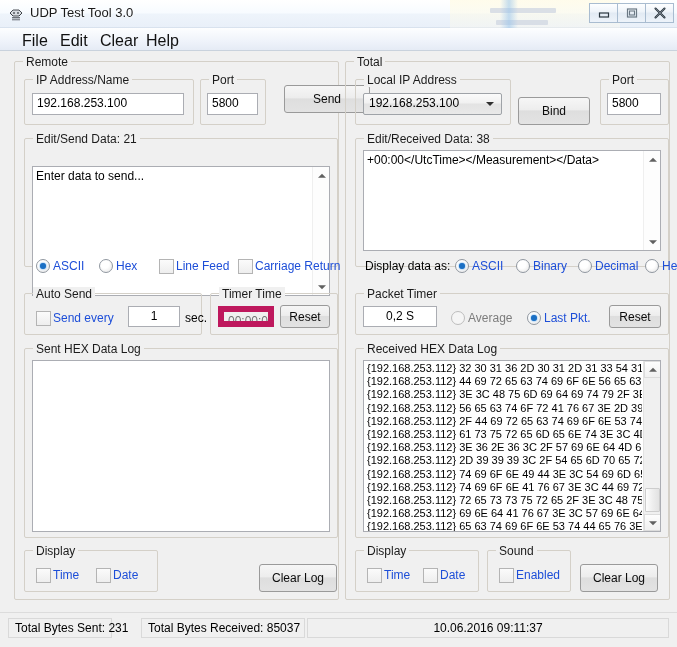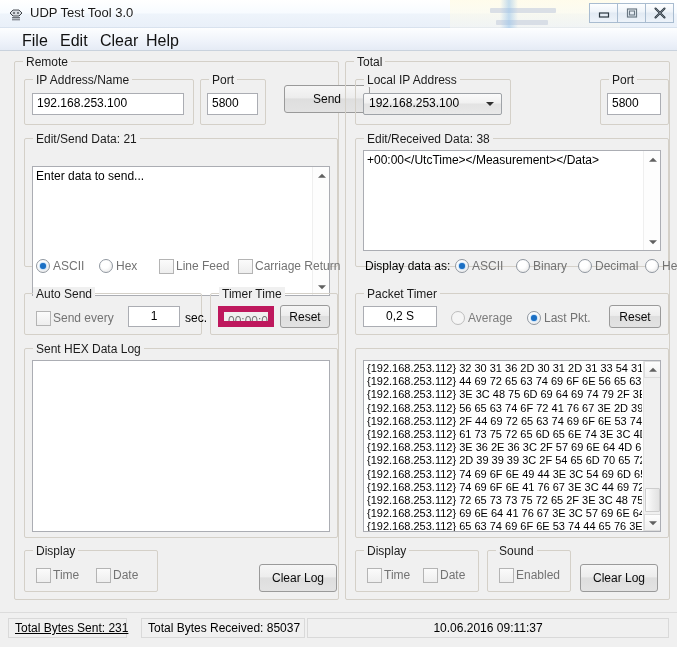--- a/index.html
+++ b/index.html
@@ -194,21 +194,21 @@
     background: linear-gradient(to right,#fdfdfd,#eeeeee,#e2e2e2);
     border: 1px solid #cdcdcd;
     border-radius: 1px;
   }
   .memo .vscroll { background:#fdfdfd; border-left:1px solid #efefef; }
   .memo .vscroll .sbtn { background: transparent; border: none; }
 
   
   .radio, .check {
     position: absolute;
-    font-size: 12px; color: #737373;
+    font-size: 12px; color: #1d4ed8;
     white-space: nowrap;
     padding-left: 17px;
     line-height: 14px;
   }
   .radio::before, .radio::after {
     content: ""; position: absolute; border-radius: 50%;
   }
   .radio::before {
     left: 0; top: 0; width: 12px; height: 12px;
     background: radial-gradient(circle at 40% 35%, #ffffff 38%, #f0f0f0 70%, #e2e2e2 100%);
@@ -399,20 +399,21 @@
           <div class="frame"></div>
           <div class="cap">Local IP Address</div>
           <div class="body">
             <div class="combo" style="left:8px; top:14px; width:139px; height:22px;">
               <span>192.168.253.100</span>
               <span class="arrow"></span>
             </div>
           </div>
         </div>
 
+        <div class="btn" style="left:173px; top:36px; width:72px; height:28px;">Bind</div>
 
         <div class="gb" style="left:255px; top:12px; width:69px; height:52px;">
           <div class="frame"></div>
           <div class="cap">Port</div>
           <div class="body">
             <div class="textbox" style="left:7px; top:14px; width:54px; height:22px;">5800</div>
           </div>
         </div>
 
         <div class="gb" style="left:10px; top:71px; width:314px; height:135px;">
@@ -444,20 +445,21 @@
           <div class="body">
             <div class="textbox center" style="left:8px; top:13px; width:74px; height:21px;">0,2 S</div>
             <div class="radio off dim" style="left:96px; top:18px;">Average</div>
             <div class="radio on" style="left:172px; top:18px;">Last Pkt.</div>
             <div class="btn" style="left:254px; top:12px; width:52px; height:23px;">Reset</div>
           </div>
         </div>
 
         <div class="gb" style="left:10px; top:281px; width:314px; height:196px;">
           <div class="frame"></div>
+          <div class="cap">Received HEX Data Log</div>
           <div class="body">
             <div class="listbox" style="left:8px; top:12px; width:298px; height:172px;">
               <div class="loglines" id="received-log-lines">
                   <div class="logline">{192.168.253.112} 32 30 31 36 2D 30 31 2D 31 33 54 31 3</div>
                   <div class="logline">{192.168.253.112} 44 69 72 65 63 74 69 6F 6E 56 65 63 7</div>
                   <div class="logline">{192.168.253.112} 3E 3C 48 75 6D 69 64 69 74 79 2F 3E</div>
                   <div class="logline">{192.168.253.112} 56 65 63 74 6F 72 41 76 67 3E 2D 39 3</div>
                   <div class="logline">{192.168.253.112} 2F 44 69 72 65 63 74 69 6F 6E 53 74 4</div>
                   <div class="logline">{192.168.253.112} 61 73 75 72 65 6D 65 6E 74 3E 3C 4D</div>
                   <div class="logline">{192.168.253.112} 3E 36 2E 36 3C 2F 57 69 6E 64 4D 61</div>
@@ -498,18 +500,18 @@
           </div>
         </div>
 
         <div class="btn" style="left:235px; top:503px; width:78px; height:28px;">Clear Log</div>
 
       </div>
     </div>
   </div>
 
   <div id="statusbar">
-    <div class="spanel" style="left:8px;   width:119px;text-decoration:underline;">Total Bytes Sent: 231</div>
+    <div class="spanel" style="left:8px;   width:104px;">Total Bytes Sent: 231</div>
     <div class="spanel" style="left:141px; width:164px;">Total Bytes Received: 85037</div>
     <div class="spanel center" style="left:307px; width:362px;">10.06.2016 09:11:37</div>
   </div>
 
 </div>
 
 </body></html>

